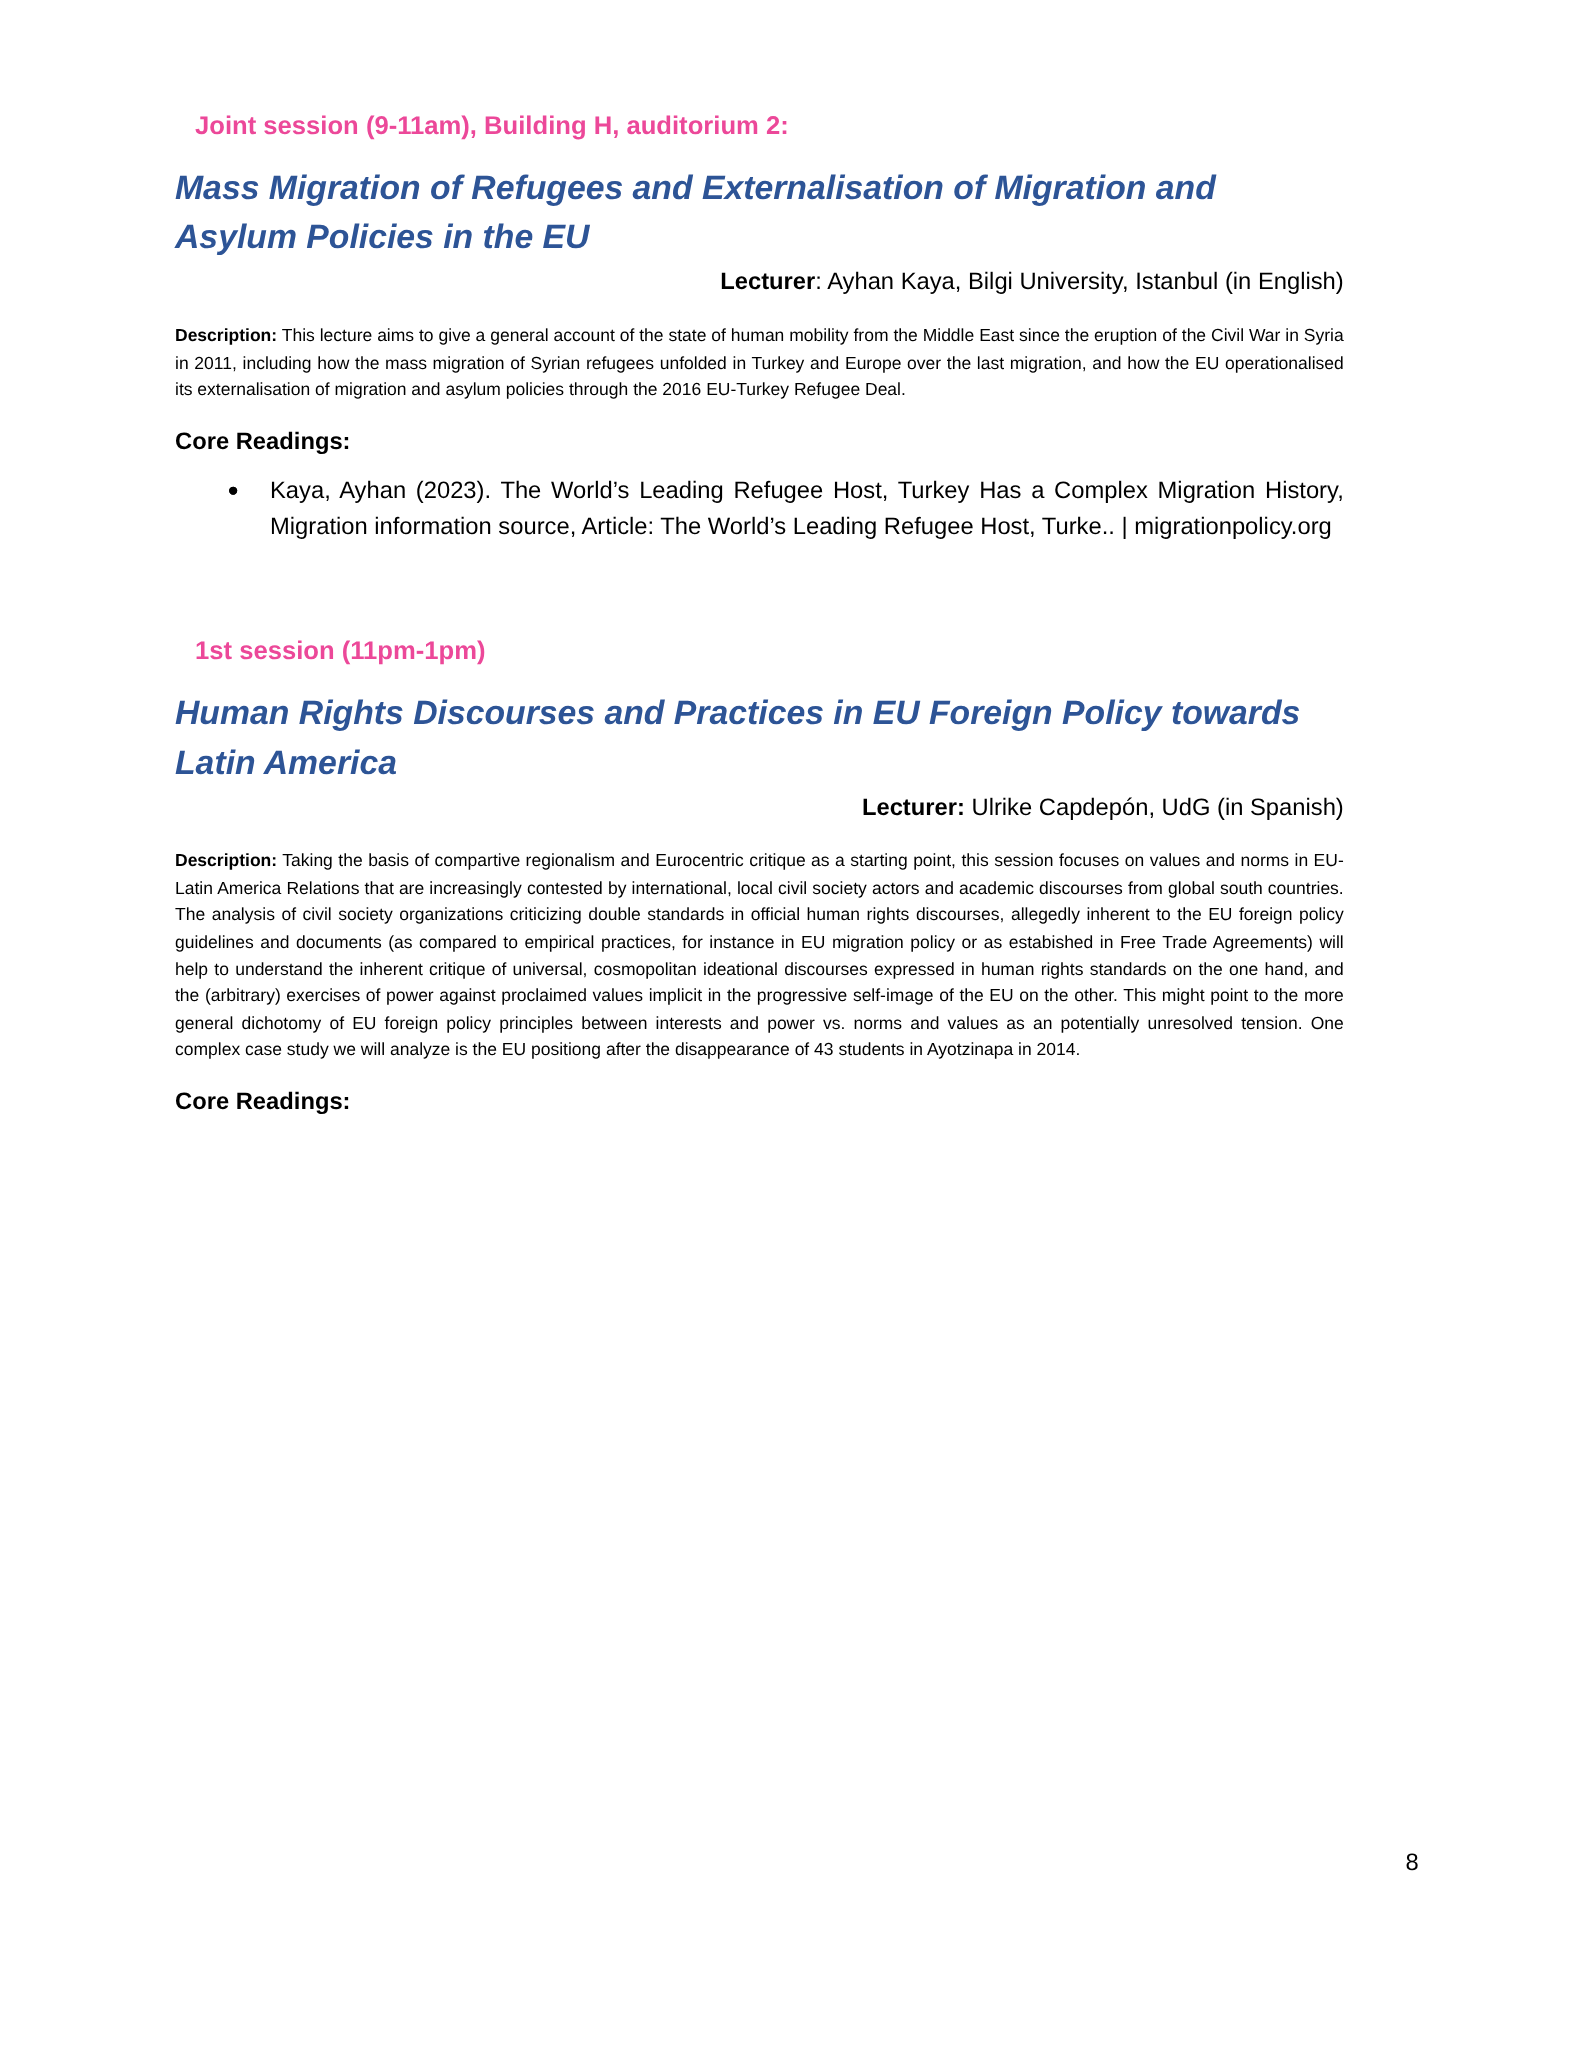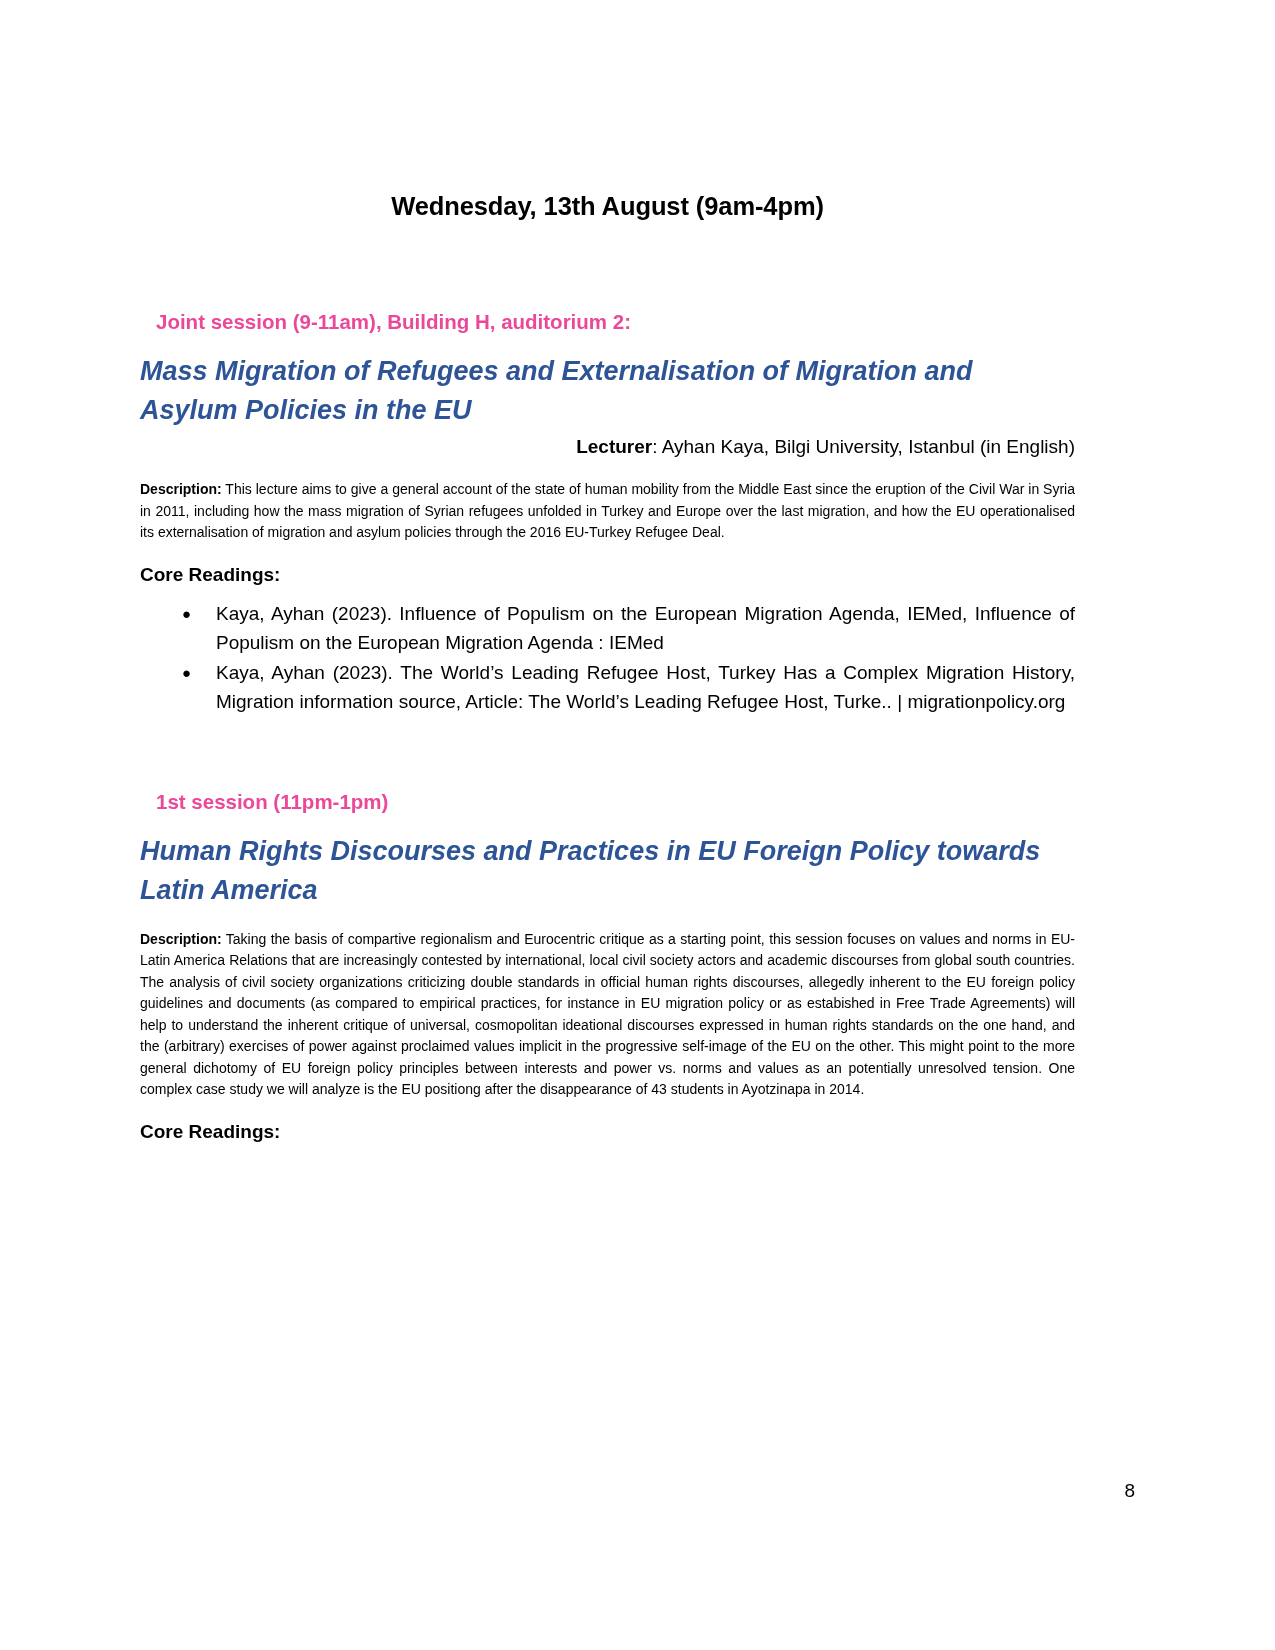--- a/index.html
+++ b/index.html
@@ -114,21 +114,20 @@
     color: #000000;
   }
 </style>
 </head>
 <body>
 
 <div class="page">
 
   <div class="content">
 
-    <h1 class="page-title">Wednesday, 13th August (9am-4pm)</h1>
 
     <div class="spacer-after-title"></div>
 
     <section class="session-block">
 
       <div class="session-heading">Joint session (9-11am), Building H, auditorium 2:</div>
 
       <div class="session-subtitle">Mass Migration of Refugees and Externalisation of Migration and Asylum Policies in the EU</div>
 
       <p class="lecturer-line">
@@ -137,38 +136,40 @@
 
       <p class="para">
         <span class="lbl">Description:</span><span> This lecture aims to give a general account of the state of human mobility from the Middle East since the eruption of the Civil War in Syria in 2011, including how the mass migration of Syrian refugees unfolded in Turkey and Europe over the last  migration, and how the EU operationalised its externalisation of migration and asylum policies through the 2016 EU-Turkey Refugee Deal.</span>
       </p>
 
       <p class="core-readings">Core Readings:</p>
 
       <ul class="readings">
         <li>
           <span class="bullet">●</span>
-          <span>Kaya, Ayhan (2023). Influence of Populism on the European Migration Agenda, IEMed, Influence of Populism on the European Migration Agenda : IEMed</span>
         </li>
         <li>
           <span class="bullet">●</span>
           <span>Kaya, Ayhan (2023). The World’s Leading Refugee Host, Turkey Has a Complex Migration History, Migration information source, Article: The World’s Leading Refugee Host, Turke.. | migrationpolicy.org</span>
         </li>
       </ul>
 
     </section>
 
     <div class="gap-sessions"></div>
 
     <section class="session-block">
 
       <div class="session-heading">1st session (11pm-1pm)</div>
 
       <div class="session-subtitle">Human Rights Discourses and Practices in EU Foreign Policy towards Latin America</div>
 
+      <p class="lecturer-line">
+        <span class="lbl">Lecturer:</span><span> </span><span>Ulrike Capdepón, UdG (in Spanish)</span>
+      </p>
 
       <p class="para">
         <span class="lbl">Description:</span><span> Taking the basis of compartive regionalism and Eurocentric critique as a starting point, this session focuses on values  and norms in EU-Latin America Relations that are increasingly contested by international, local civil society actors and academic discourses from global south countries. The analysis of civil society organizations criticizing double standards in official human rights discourses, allegedly inherent to the EU foreign policy guidelines and documents (as compared to empirical practices, for instance in EU migration policy or as estabished in Free Trade Agreements) will help to understand the inherent critique of universal, cosmopolitan ideational discourses expressed in human rights standards on the one hand, and the (arbitrary) exercises of power against proclaimed values implicit in the progressive self-image of the EU on the other. This might point to the more general dichotomy of EU foreign policy principles between interests and power vs. norms and values as an potentially unresolved tension.  One complex case study we will analyze is the EU positiong after the disappearance of 43 students in Ayotzinapa in 2014.</span>
       </p>
 
       <p class="core-readings">Core Readings:</p>
 
     </section>
 
   </div>

